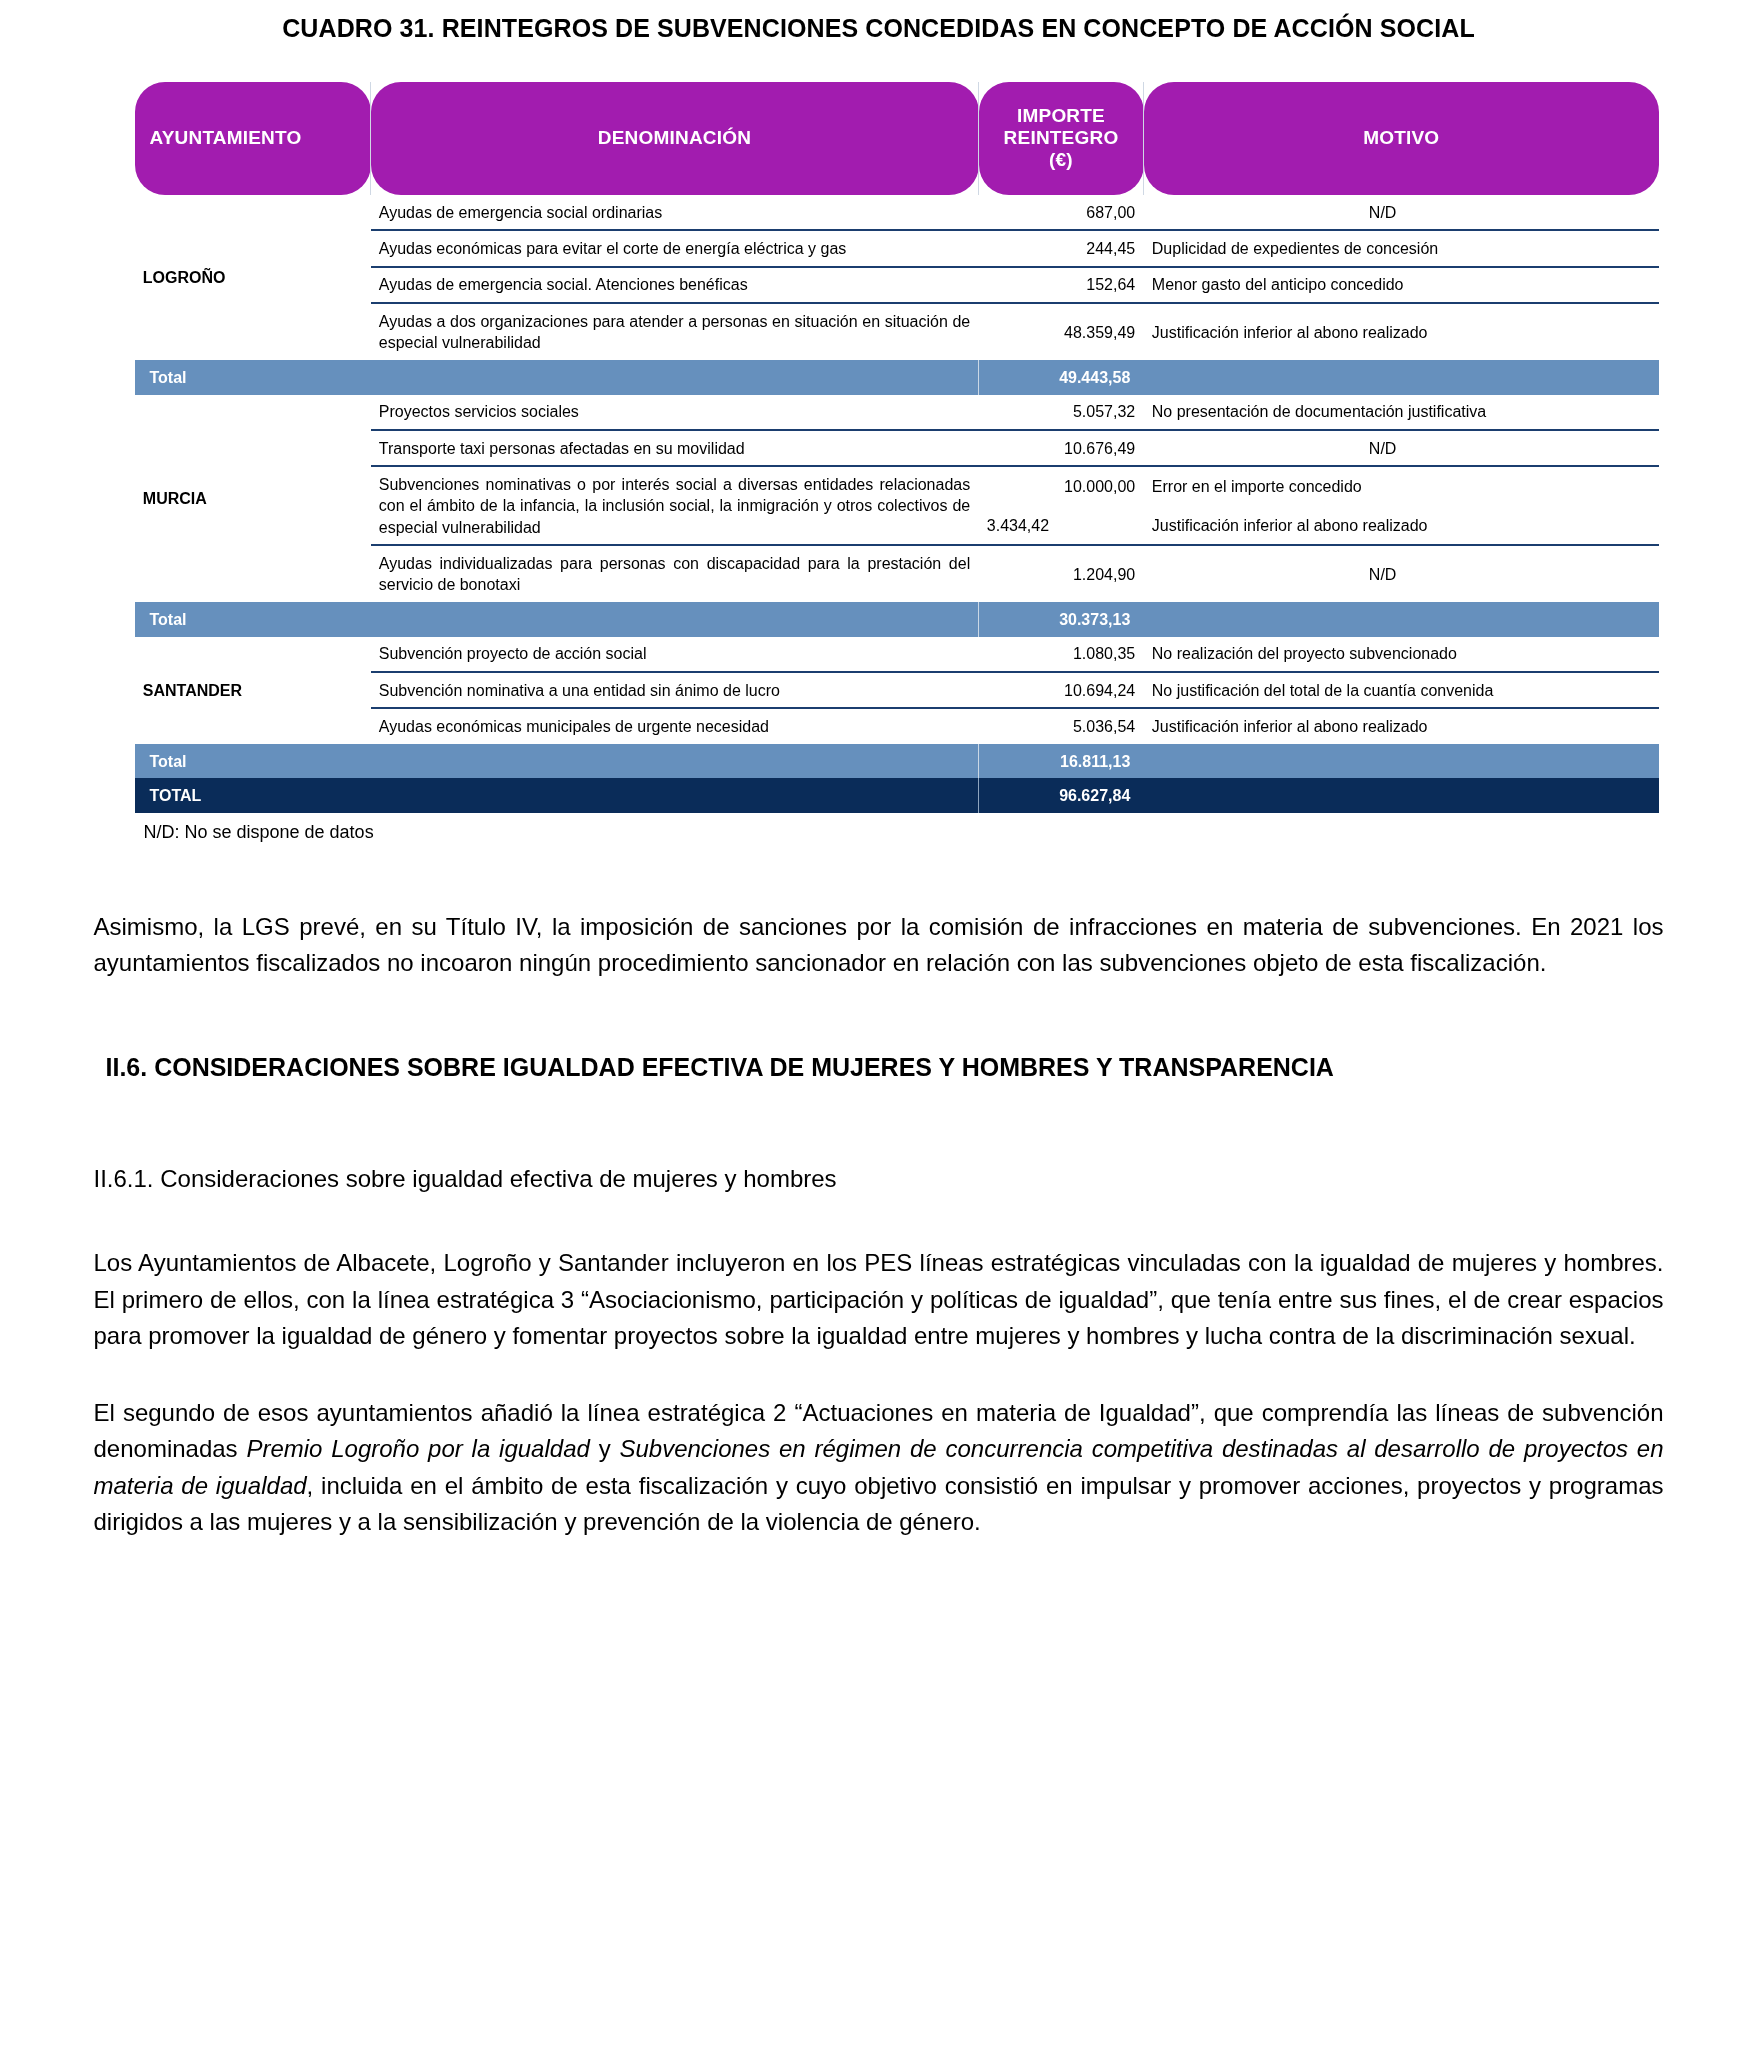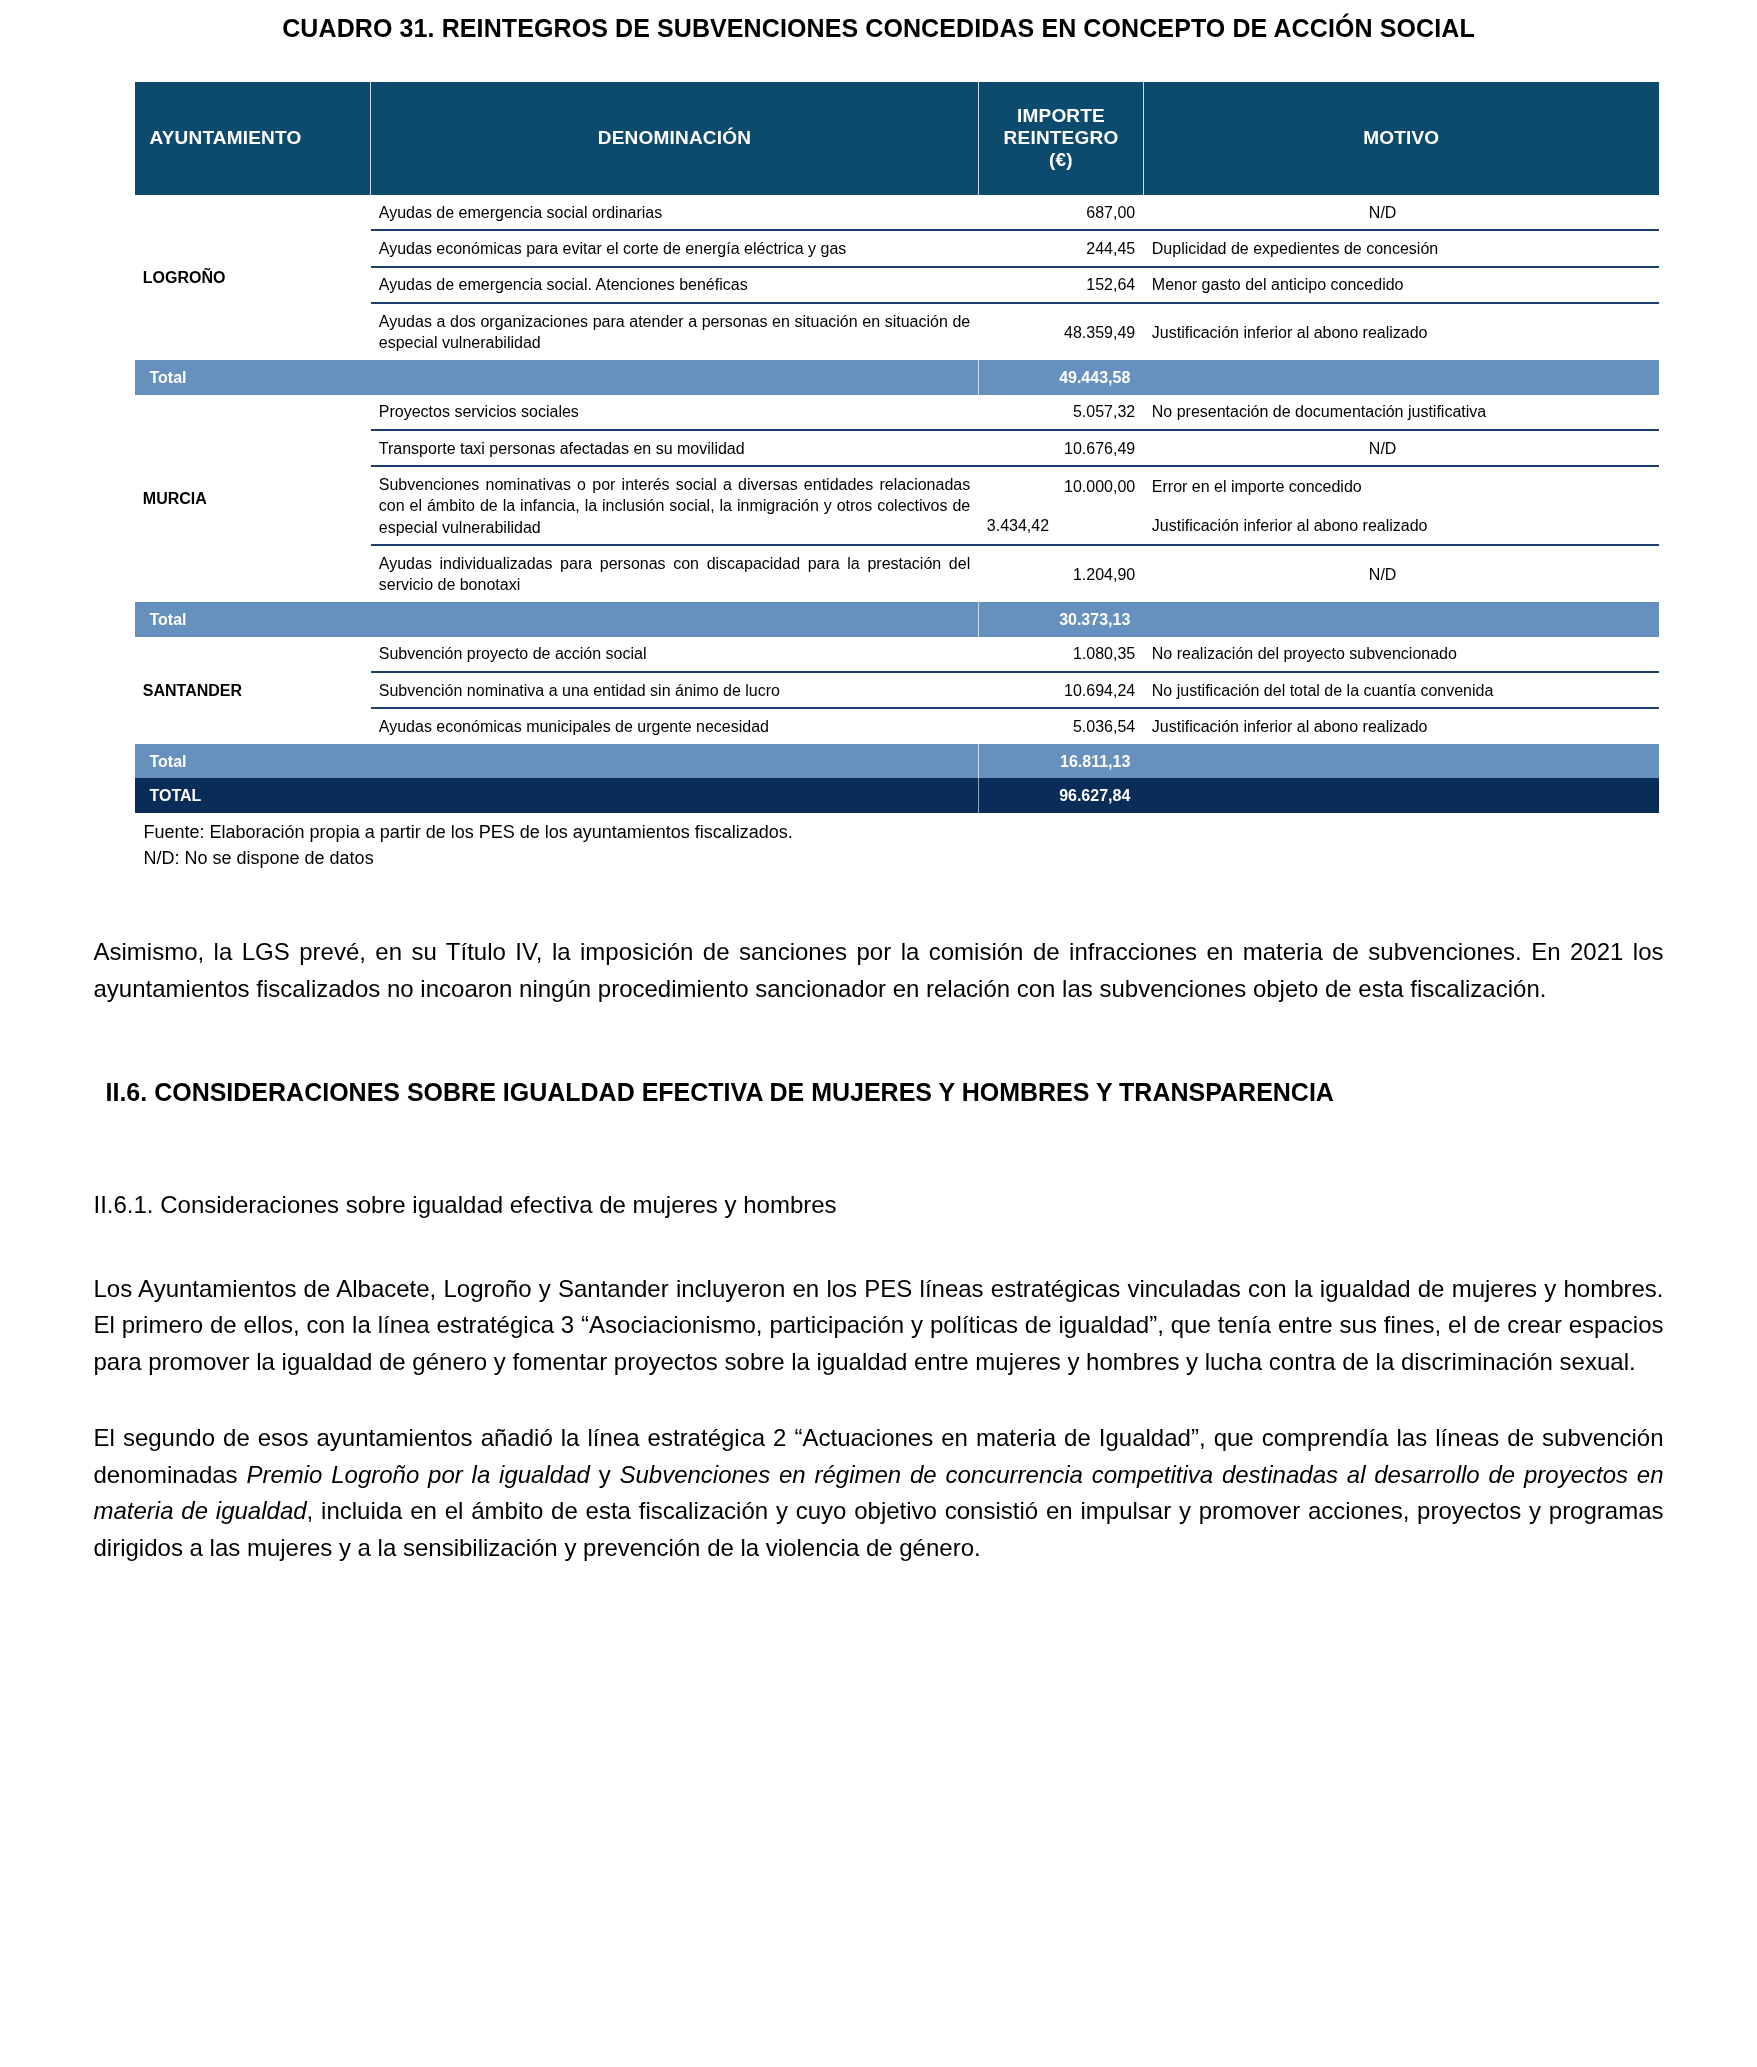--- a/index.html
+++ b/index.html
@@ -48,30 +48,31 @@
     width: 1523px;
     table-layout: fixed;
     font-size: 19.4px;
   }
   table.cuadro col.c1 { width: 236px; }
   table.cuadro col.c2 { width: 608px; }
   table.cuadro col.c3 { width: 165px; }
   table.cuadro col.c4 { width: 515px; }
 
   table.cuadro thead th {
-    background: #0c4a6e;
+    background: #a21caf;
     color: #ffffff;
     font-weight: bold;
     font-size: 19px;
     text-align: center;
     vertical-align: middle;
     padding: 13.2px 8.3px;
     height: 87px;
     border-right: 1.7px solid #cfd8e4;
     letter-spacing: 0.2px;
+    border-radius: 30px;
   }
   table.cuadro thead th:last-child { border-right: none; }
   table.cuadro thead th.h-ayto { text-align: left; padding-left: 15px; }
 
   table.cuadro tbody td {
     vertical-align: middle;
     padding: 6.6px 8.3px;
     line-height: 1.33;
     font-size: 16px;
     margin-top: 30px;
@@ -295,21 +296,20 @@
           <tr class="grandtotal-row">
             <td class="t-label" colspan="2">TOTAL</td>
             <td class="t-amount">96.627,84</td>
             <td class="t-blank"></td>
           </tr>
         </tbody>
       </table>
     </div>
 
     <div class="tbl-notes">
-      <div>Fuente: Elaboración propia a partir de los PES de los ayuntamientos fiscalizados.</div>
       <div>N/D: No se dispone de datos</div>
     </div>
 
     <div class="spacer-76"></div>
 
     <p class="body-para">Asimismo, la LGS prevé, en su Título IV, la imposición de sanciones por la comisión de infracciones en materia de subvenciones. En 2021 los ayuntamientos fiscalizados no incoaron ningún procedimiento sancionador en relación con las subvenciones objeto de esta fiscalización.</p>
 
     <div class="spacer-66"></div>
 
     <h2 class="sec-head">II.6. CONSIDERACIONES SOBRE IGUALDAD EFECTIVA DE MUJERES Y HOMBRES Y TRANSPARENCIA</h2>

